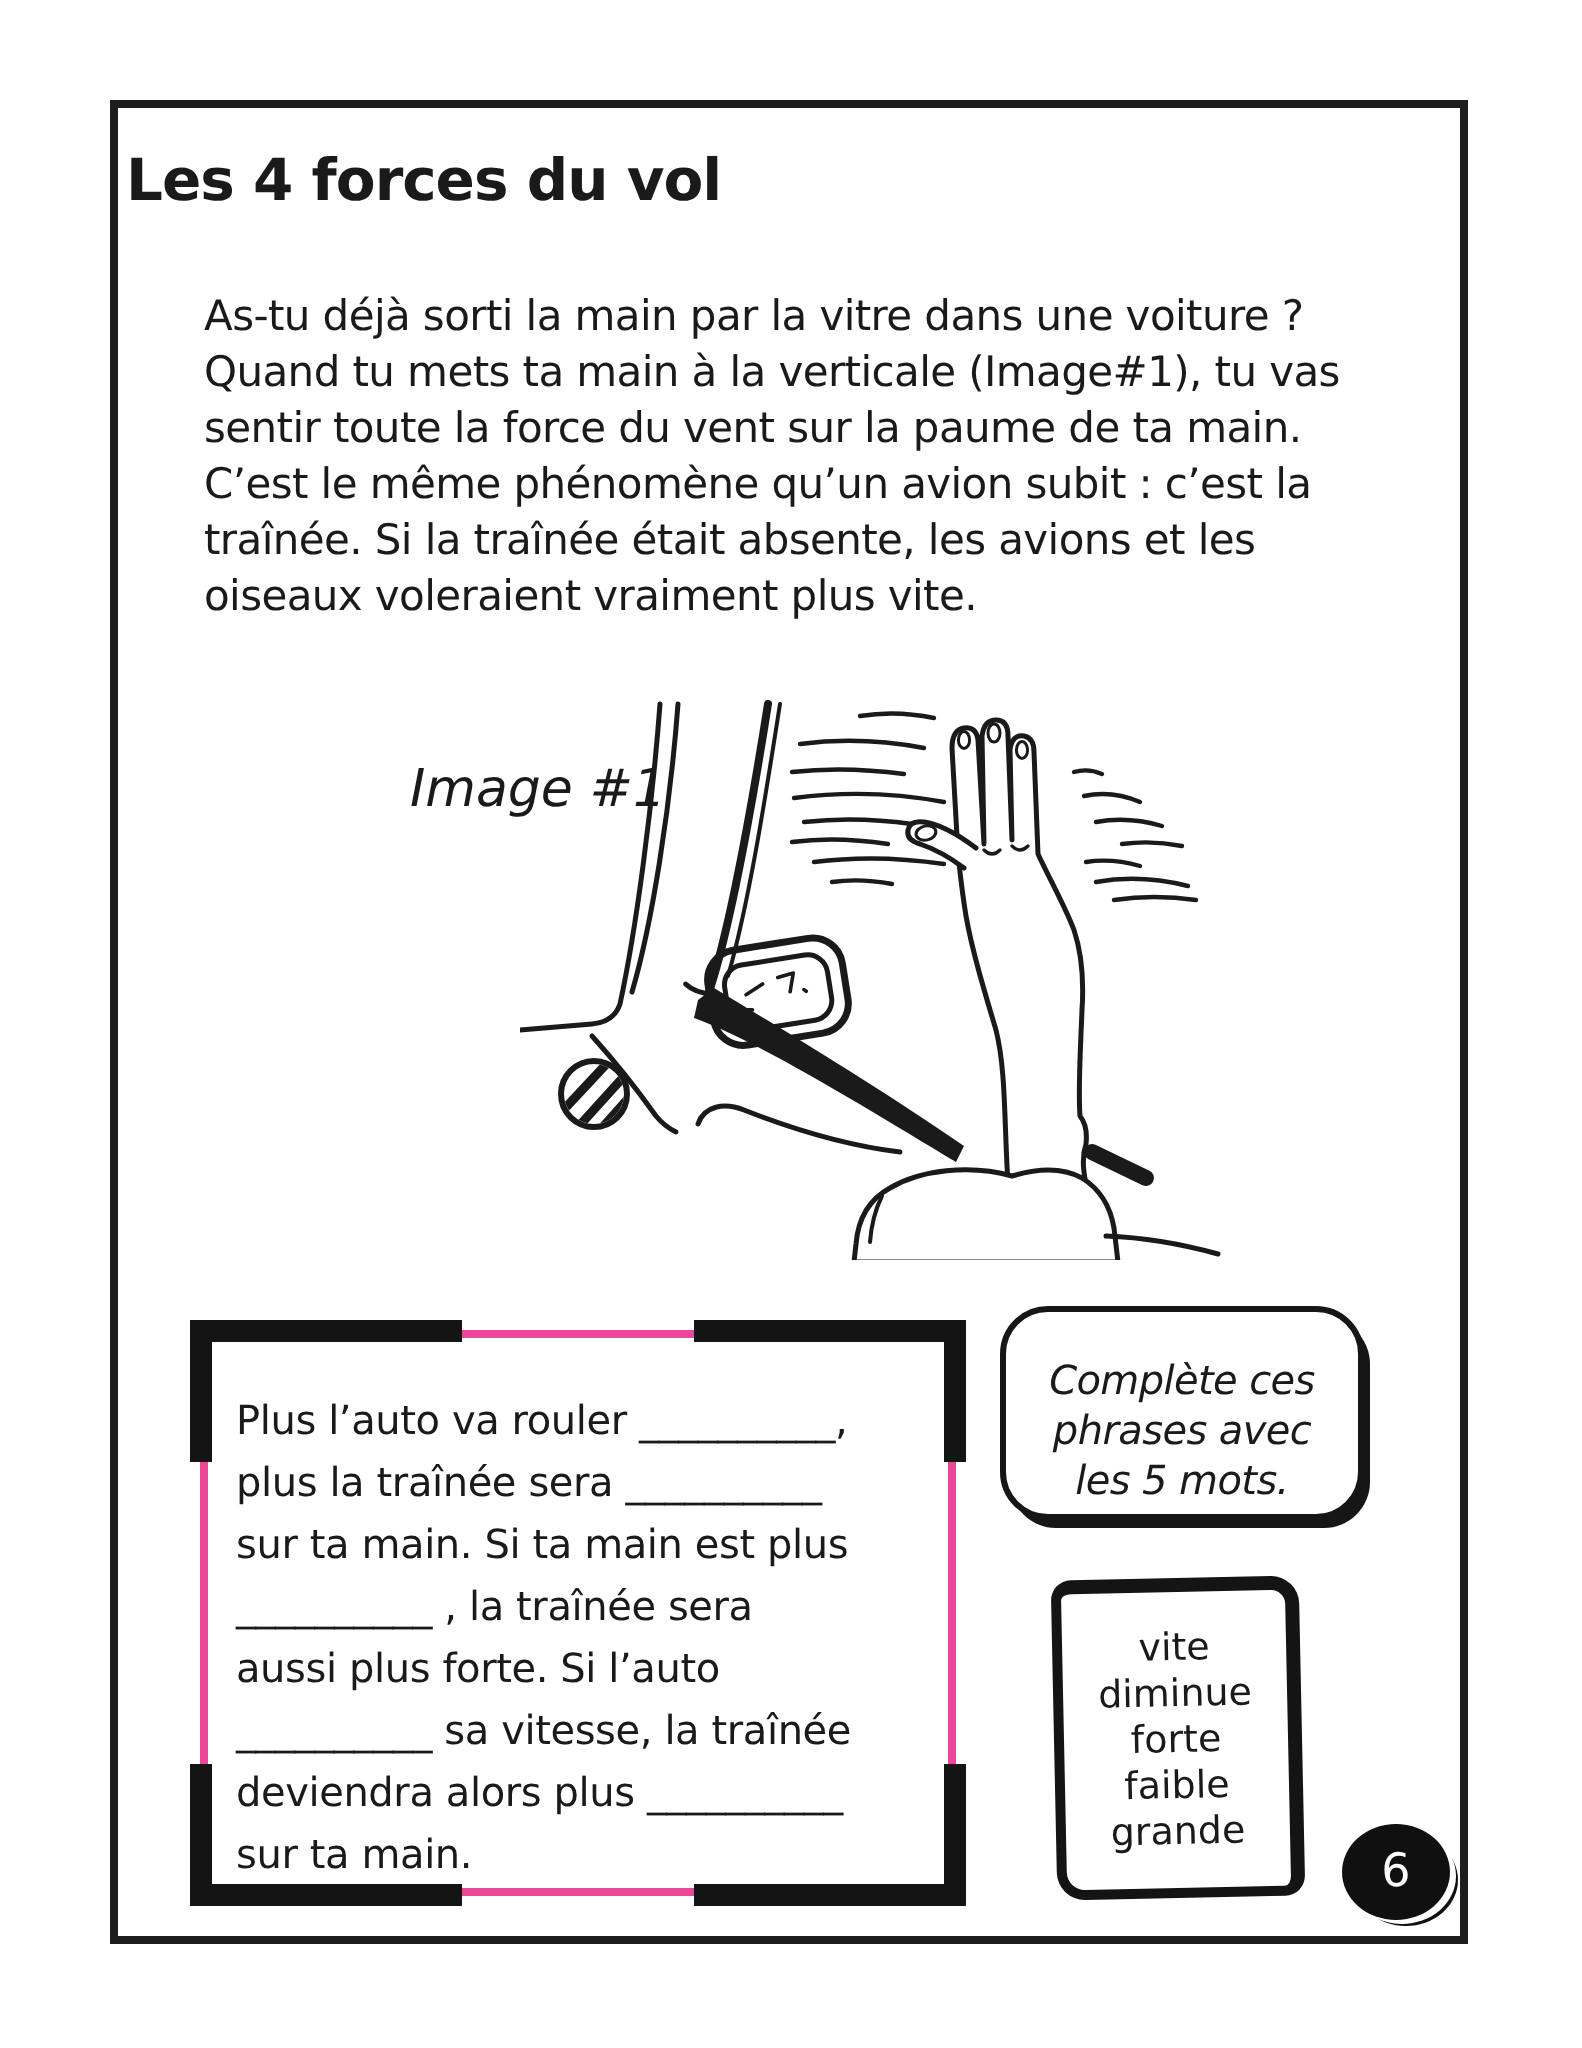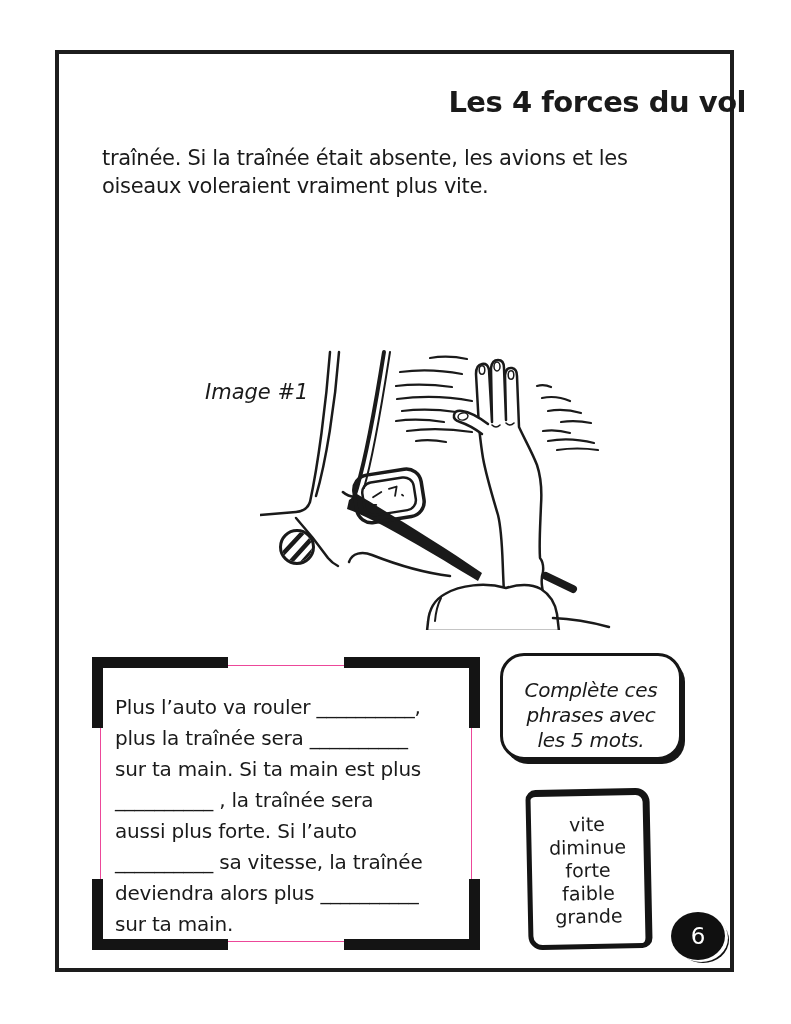--- a/index.html
+++ b/index.html
@@ -5,34 +5,34 @@
   html,body { margin:0; padding:0; }
   body {
     width:791px; height:1024px; background:#ffffff; position:relative; overflow:hidden;
     font-family:"DejaVu Sans","Liberation Sans",sans-serif; color:#1a1a1a;
   }
   .frame {
     position:absolute; left:55px; top:50px; width:671px; height:914px;
     border:4px solid #1d1d1d; background:#fff;
   }
   .title {
-    position:absolute; top:15px; left:0; width:100%; text-align:right;
-    font-size:29px; font-weight:bold; letter-spacing:-0.5px; margin:16px;
+    position:absolute; top:15px; left:0; width:100%; text-align:left;
+    font-size:29px; font-weight:bold; letter-spacing:-0.5px; margin:4px;
   }
   .intro {
     position:absolute; left:43px; top:90px; margin:0;
     font-size:21px; line-height:28px; white-space:pre; letter-spacing:-0.3px;
   }
   .intro .u { text-underline-offset:3px; }
-  .fig-label { position:absolute; left:146px; top:326px; font-size:21px; font-style:italic; }
+  .fig-label { position:absolute; left:146px; top:326px; font-size:26px; font-style:italic; }
   .illu { position:absolute; left:201px; top:276px; width:360px; height:300px; }
 
   .fillbox {
     position:absolute; left:41px; top:611px; width:370px; height:275px;
-    border:1px solid #ec4899; color:#141414; background:#fff;
+    border:4px solid #ec4899; color:#141414; background:#fff;
   }
   .fillbox .txt {
     position:absolute; left:14px; top:26px; margin:0;
     font-size:20px; line-height:31px; white-space:pre; letter-spacing:-0.2px; color:#1a1a1a;
   }
   .bk { position:absolute; width:125px; height:60px; }
   .bk-tl { left:-9px; top:-9px;    border-top:11px solid;    border-left:11px solid; }
   .bk-tr { right:-9px; top:-9px;   border-top:11px solid;    border-right:11px solid; }
   .bk-bl { left:-9px; bottom:-9px; border-bottom:11px solid; border-left:11px solid; }
   .bk-br { right:-9px; bottom:-9px;border-bottom:11px solid; border-right:11px solid; }
@@ -60,21 +60,25 @@
     box-shadow:3px 2px 0 0 #ffffff, 5px 4px 0 -1px #101010;
   }
 </style>
 </head>
 <body>
 
 <div class="frame">
 
   <h1 class="title">Les 4 forces du vol</h1>
 
-  <p class="intro"><span class="u">traînée</span><span>. Si la traînée était absente, les avions et les
+  <p class="intro"><span>As-tu déjà sorti la main par la vitre dans une voiture ?
+Quand tu mets ta main à la verticale (Image#1), tu vas
+sentir toute la force du vent sur la paume de ta main.
+C’est le même phénomène qu’un avion subit : c’est la
+</span><span class="u">traînée</span><span>. Si la traînée était absente, les avions et les
 oiseaux voleraient vraiment plus vite.</span></p>
 
   <div class="fig-label">Image #1</div>
 
   <svg class="illu" viewBox="0 0 360 300">
     <g fill="none" stroke="#1a1a1a" stroke-linecap="round" stroke-linejoin="round">
 
       <g>
         <path d="M 70,22 C 66,75 58,135 50,172 Q 47,181 36,182 L 0,185" stroke-width="2.5"></path>
         <path d="M 79,22 C 75,75 66,132 56,166" stroke-width="2.5"></path>

